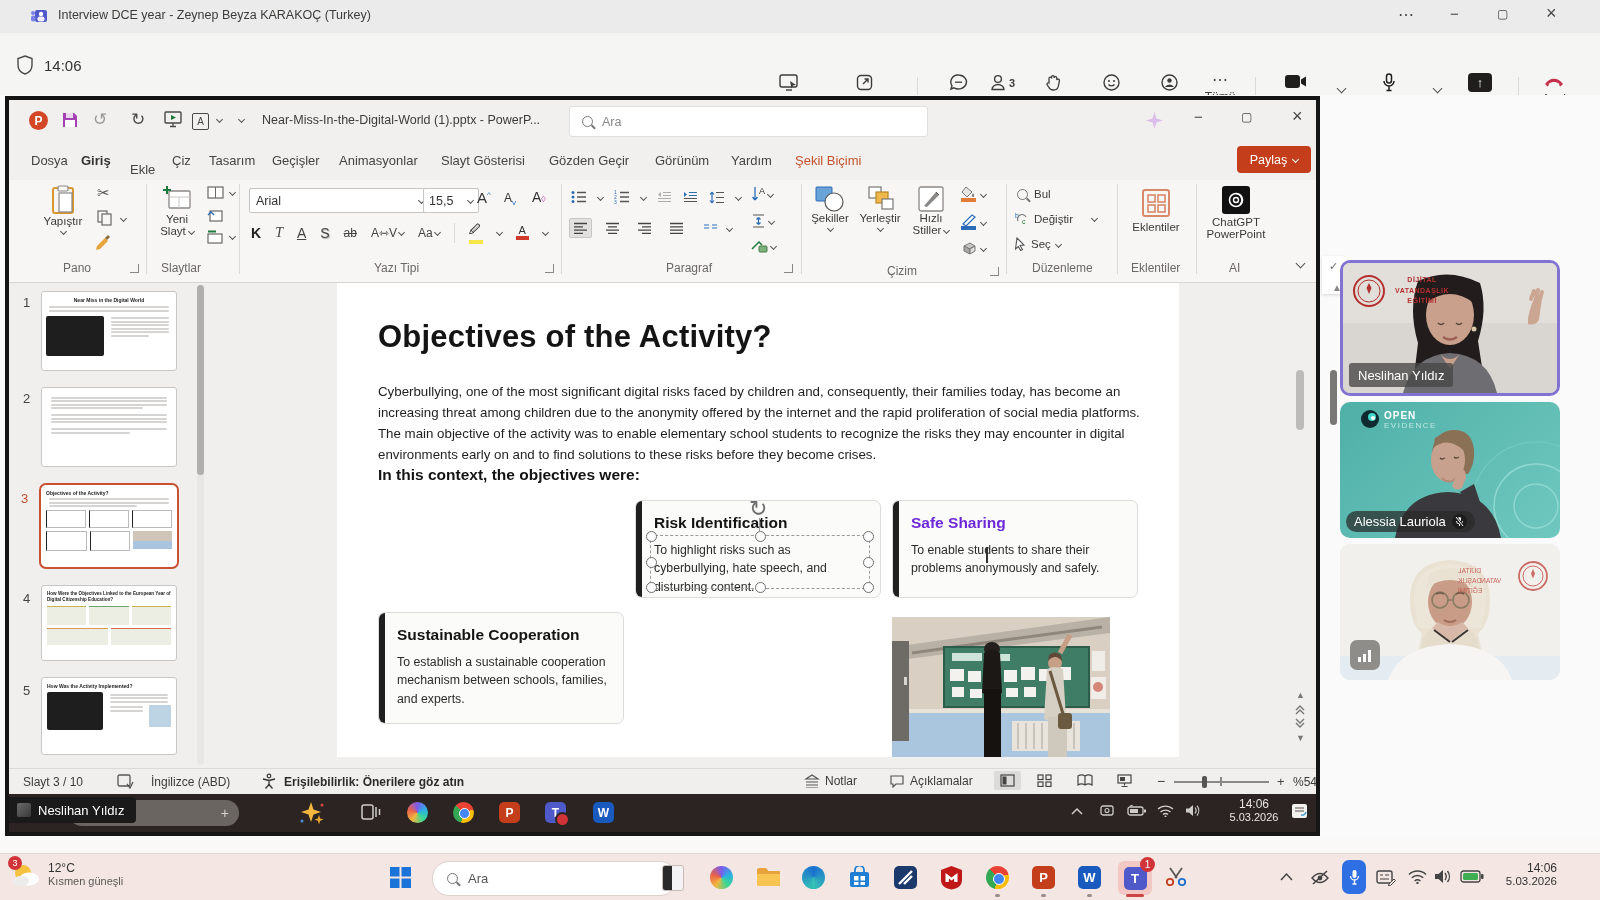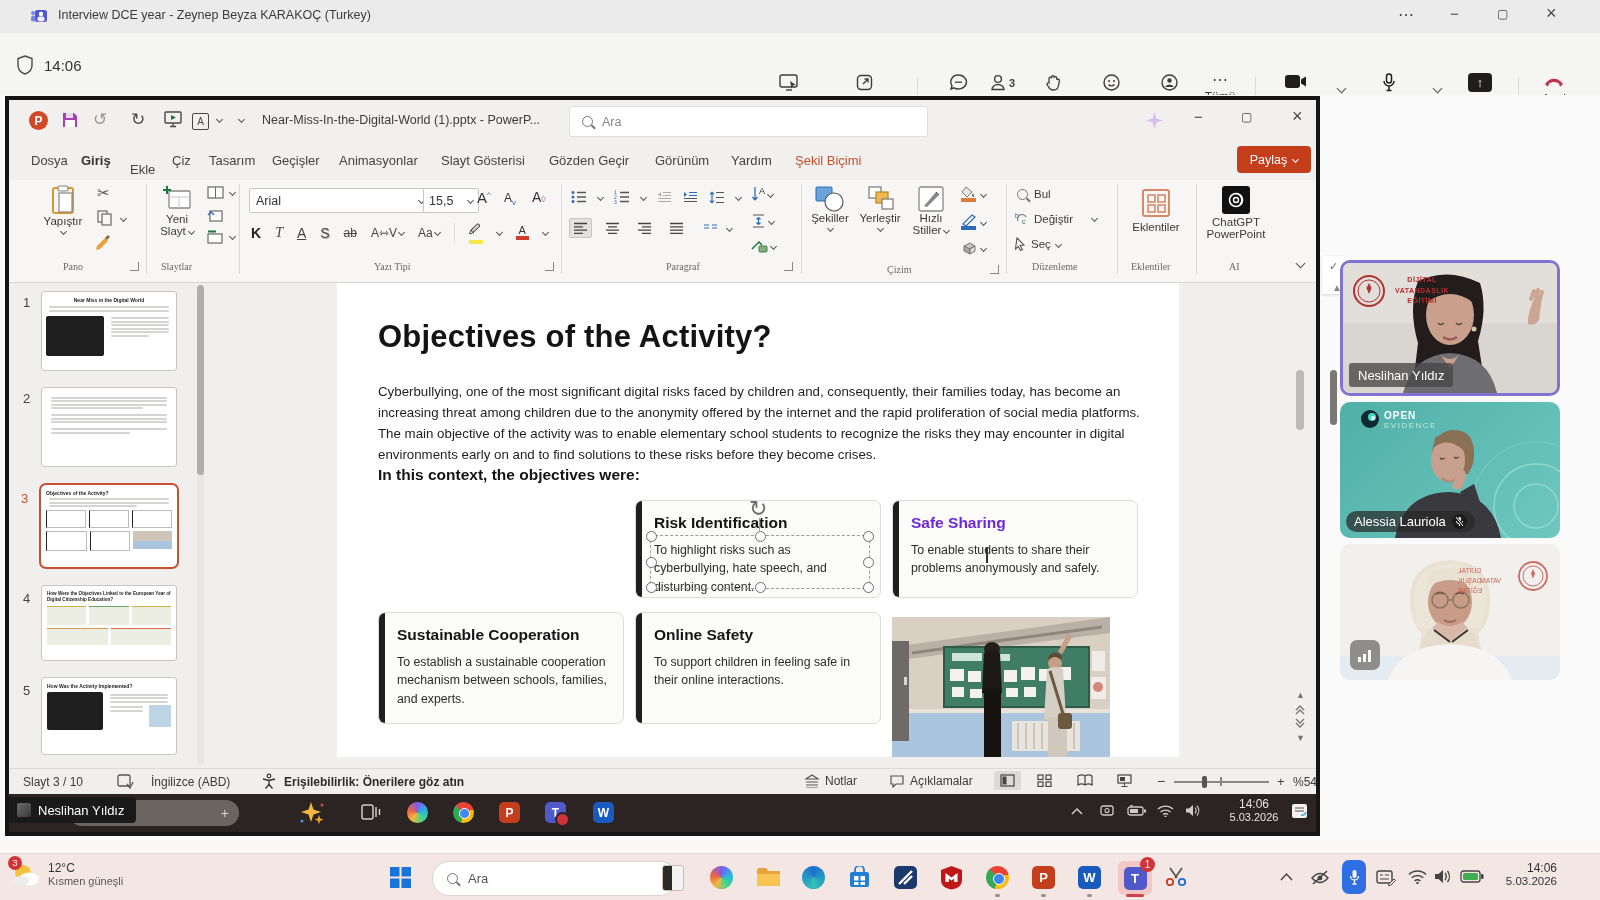--- a/index.html
+++ b/index.html
@@ -5,21 +5,21 @@
   html,body{margin:0;padding:0;background:#ddd;font-family:"Liberation Sans",sans-serif;}
   #screen{position:relative;width:1600px;height:900px;background:#f3f3f3;overflow:hidden;}
   .ab{position:absolute;}
   .flex{display:flex;align-items:center;}
   .col{display:flex;flex-direction:column;align-items:center;justify-content:center;}
   .chv{width:6px;height:6px;border-right:1.4px solid #555;border-bottom:1.4px solid #555;transform:rotate(45deg);display:inline-block;}
   .chv.sm{width:4px;height:4px;}
   .mag{width:9px;height:9px;border:1.6px solid #777;border-radius:50%;position:relative;display:inline-block;}
   .mag:after{content:"";position:absolute;width:5px;height:1.6px;background:#777;right:-4px;bottom:-2px;transform:rotate(45deg);}
   .vline{width:1px;background:#dcdad8;}
-  .grplbl{font-size:10px;color:#6a6864;font-family:Liberation Serif, serif;}
+  .grplbl{font-size:12px;color:#6a6864;}
   .launch{width:8px;height:8px;border:1px solid #8a8886;border-top:none;border-left:none;position:relative;}
   .tile{border-radius:5px;display:flex;align-items:center;justify-content:center;color:#fff;font-weight:700;}
   .dot{width:5px;height:2.5px;border-radius:2px;background:#9b8f8b;}
   .tb-btn{display:flex;flex-direction:column;align-items:center;justify-content:center;gap:3px;color:#3f3d3b;font-size:12px;}
   .ribbon-txt{font-size:11.5px;color:#3b3a38;}
   .thumbline{height:2px;background:#d6d4d2;border-radius:1px;margin:1.5px 3px;}
   .handle{width:9px;height:9px;border:1.4px solid #6e6e6e;border-radius:50%;background:#fff;position:absolute;}
   svg{display:block;}
 </style>
 </head>
@@ -662,25 +662,20 @@
       <div style="position:absolute;left:18px;top:40px;width:212px;font-size:12.3px;line-height:1.5;color:#2c2c2c;">To enable students to share their problems anonymously and safely.</div>
       <span style="position:absolute;left:93px;top:46px;width:1.5px;height:16px;background:#333;"></span>
     </div>
 
     <div class="ab" style="left:41px;top:329px;width:246px;height:112px;background:#fbfbfa;border:1px solid #dcdcda;border-radius:7px;box-sizing:border-box;">
       <div style="position:absolute;left:0;top:0;width:6px;height:100%;background:#1f1f1f;border-radius:7px 0 0 7px;"></div>
       <div style="position:absolute;left:18px;top:13px;font-size:15.5px;font-weight:800;color:#141414;">Sustainable Cooperation</div>
       <div style="position:absolute;left:18px;top:40px;width:212px;font-size:12.3px;line-height:1.5;color:#2c2c2c;">To establish a sustainable cooperation mechanism between schools, families, and experts.</div>
     </div>
 
-    <div class="ab" style="left:298px;top:329px;width:246px;height:112px;background:#fbfbfa;border:1px solid #dcdcda;border-radius:7px;box-sizing:border-box;">
-      <div style="position:absolute;left:0;top:0;width:6px;height:100%;background:#1f1f1f;border-radius:7px 0 0 7px;"></div>
-      <div style="position:absolute;left:18px;top:13px;font-size:15.5px;font-weight:800;color:#141414;">Online Safety</div>
-      <div style="position:absolute;left:18px;top:40px;width:212px;font-size:12.3px;line-height:1.5;color:#2c2c2c;">To support children in feeling safe in their online interactions.</div>
-    </div>
 
     <div class="ab" style="left:555px;top:334px;width:218px;height:140px;overflow:hidden;">
       <svg width="218" height="140" viewBox="0 0 218 140">
         <rect width="218" height="140" fill="#d9cfc2"></rect>
         <polygon points="0,30 218,0 218,16 0,44" fill="#b9b1a6"></polygon>
         <path d="M20 36 L120 22 M120 22 L210 10" stroke="#8f877c" stroke-width="3" fill="none"></path>
         <rect x="0" y="95" width="218" height="45" fill="#a9c6de"></rect>
         <rect x="0" y="92" width="218" height="4" fill="#e8e2d8"></rect>
         <rect x="0" y="24" width="17" height="100" fill="#6e6a66"></rect>
         <rect x="12" y="60" width="3" height="8" fill="#d8d4d0"></rect>

